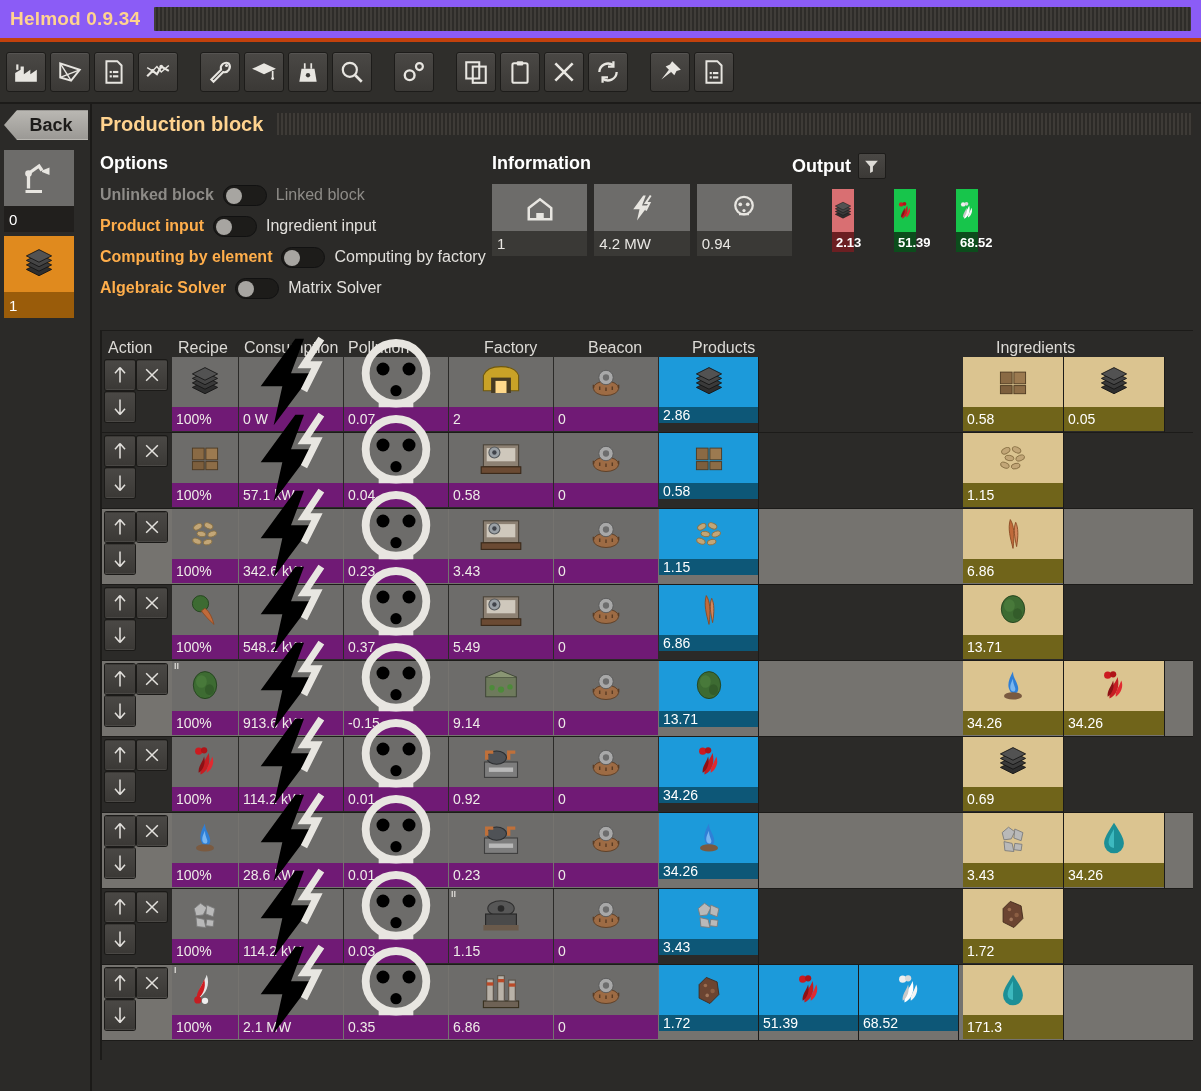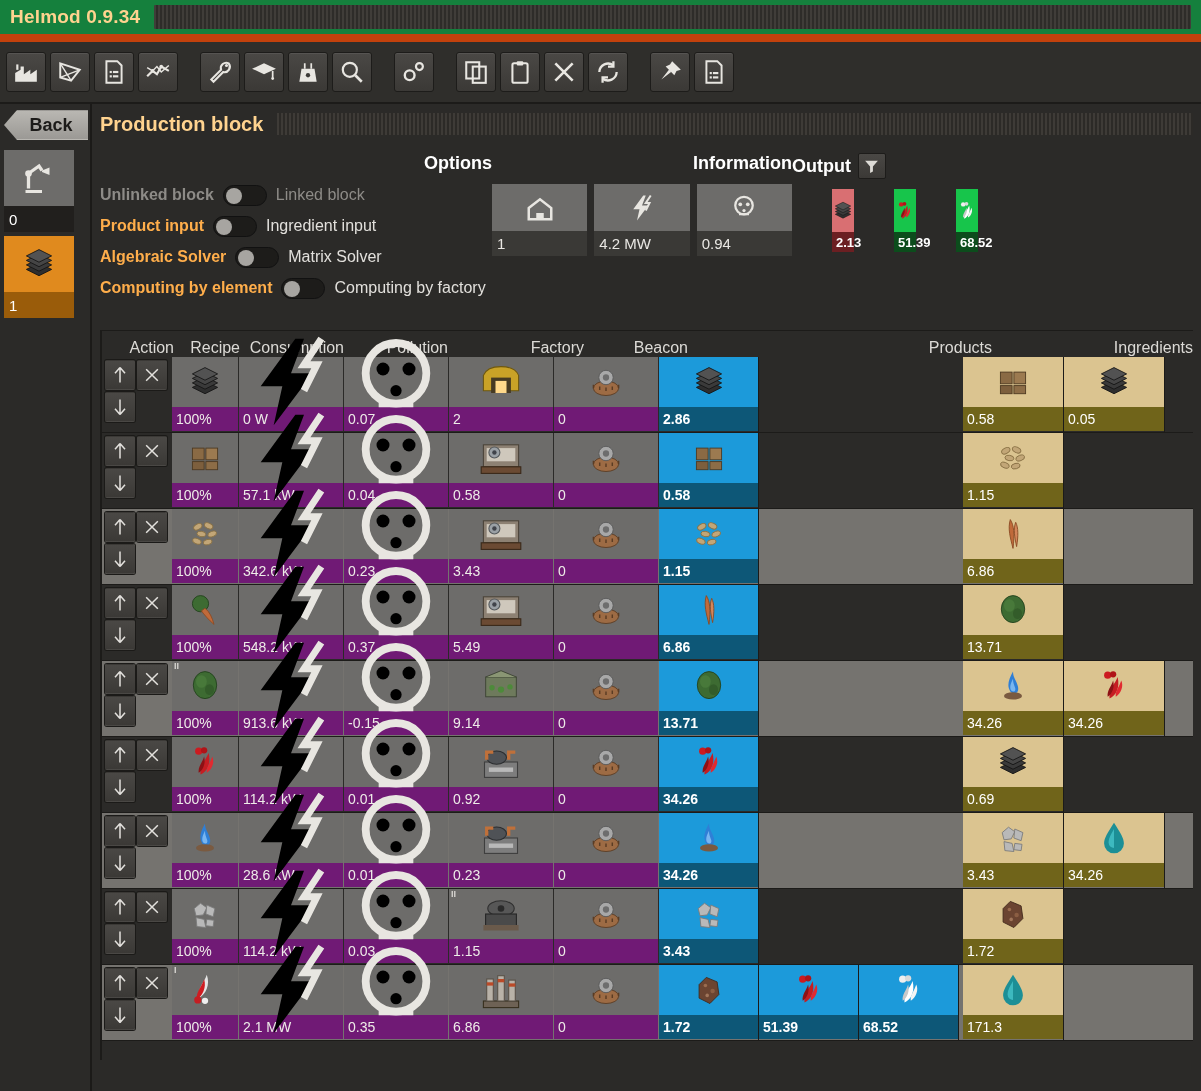--- a/index.html
+++ b/index.html
@@ -5,22 +5,22 @@
   * { box-sizing: border-box; margin: 0; padding: 0; }
   html, body {
     width: 1201px; height: 1091px;
     background: #2b2a28;
     font-family: "Liberation Sans", sans-serif;
     overflow: hidden;
   }
 
   
   .titlebar {
-    height: 42px; background: #15803d;
-    border-bottom: 8px solid #c2410c;
+    height: 42px; background: #8b5cf6;
+    border-bottom: 4px solid #c2410c;
     display: flex; align-items: center;
     padding: 0 10px; position: relative;
   }
   .titlebar-text {
     color: #ffd38f; font-size: 19px; font-weight: bold;
     letter-spacing: 0.2px; white-space: nowrap; z-index: 2;
   }
   .title-drag {
     flex: 1; height: 24px; margin-left: 14px;
     background: repeating-linear-gradient(90deg,
@@ -41,21 +41,21 @@
     background: linear-gradient(180deg,#4a4845 0%,#3b3936 100%);
     border: 1px solid #1d1c1a;
     border-radius: 3px;
     display: flex; align-items: center; justify-content: center;
     cursor: pointer;
     box-shadow: inset 0 1px 0 rgba(255,255,255,0.07);
   }
   .tb-btn svg { width: 26px; height: 26px; fill: #e8e6e1; }
 
   
-  .body-wrap { display: flex; height: calc(1091px - 42px - 62px); text-align: right; }
+  .body-wrap { display: flex; height: calc(1091px - 42px - 62px); }
 
   
   .sidebar {
     width: 92px; background: #2b2a28;
     border-right: 2px solid #1b1a18;
     padding: 6px 0 0 4px;
     flex-shrink: 0;
   }
   .back-btn {
     width: 84px; height: 30px; margin-bottom: 10px;
@@ -212,23 +212,23 @@
 
   .prod-area { width: 304px; display: flex; }
   .ingr-area { flex: 1; display: flex; }
 
   .pcell { width: 100px; border-right: 1px solid #1c1b19; cursor: pointer; }
   .pcell .ic {
     height: 50px; background: #1c9ada;
     display: flex; align-items: center; justify-content: center;
   }
   .pcell .lb {
-    height: 24px; background: #0d5777;
+    height: 16px; background: #0d5777;
     display: flex; align-items: center; padding-left: 4px;
-    font-size: 14px; color: #ffffff; font-weight: bold;
+    font-size: 14px; color: #ffffff;
   }
   .icell2 { width: 101px; border-right: 1px solid #1c1b19; cursor: pointer; }
   .icell2 .ic {
     height: 50px; background: #dbc490;
     display: flex; align-items: center; justify-content: center;
   }
   .icell2 .lb {
     height: 24px; background: #70641a;
     display: flex; align-items: center; padding-left: 4px;
     font-size: 14px; color: #ffffff;
@@ -404,28 +404,28 @@
               <span class="opt-left dim">Unlinked block</span>
     <span class="switch"></span>
     <span class="opt-right dim">Linked block</span>
             </div>
             <div class="opt-row">
               <span class="opt-left ">Product input</span>
     <span class="switch"></span>
     <span class="opt-right ">Ingredient input</span>
             </div>
             <div class="opt-row">
+              <span class="opt-left ">Computing by element</span>
+    <span class="switch"></span>
+    <span class="opt-right ">Computing by factory</span>
+            </div>
+            <div class="opt-row">
               <span class="opt-left ">Algebraic Solver</span>
     <span class="switch"></span>
     <span class="opt-right ">Matrix Solver</span>
-            </div>
-            <div class="opt-row">
-              <span class="opt-left ">Computing by element</span>
-    <span class="switch"></span>
-    <span class="opt-right ">Computing by factory</span>
             </div>
           </div>
       </div>
 
       <div class="info-col">
         <div class="sec-title">Information</div>
         <div class="info-cells" id="info-cells">
             <div class="info-cell">
               <div class="info-icon">
                 <svg viewBox="0 0 24 24">

